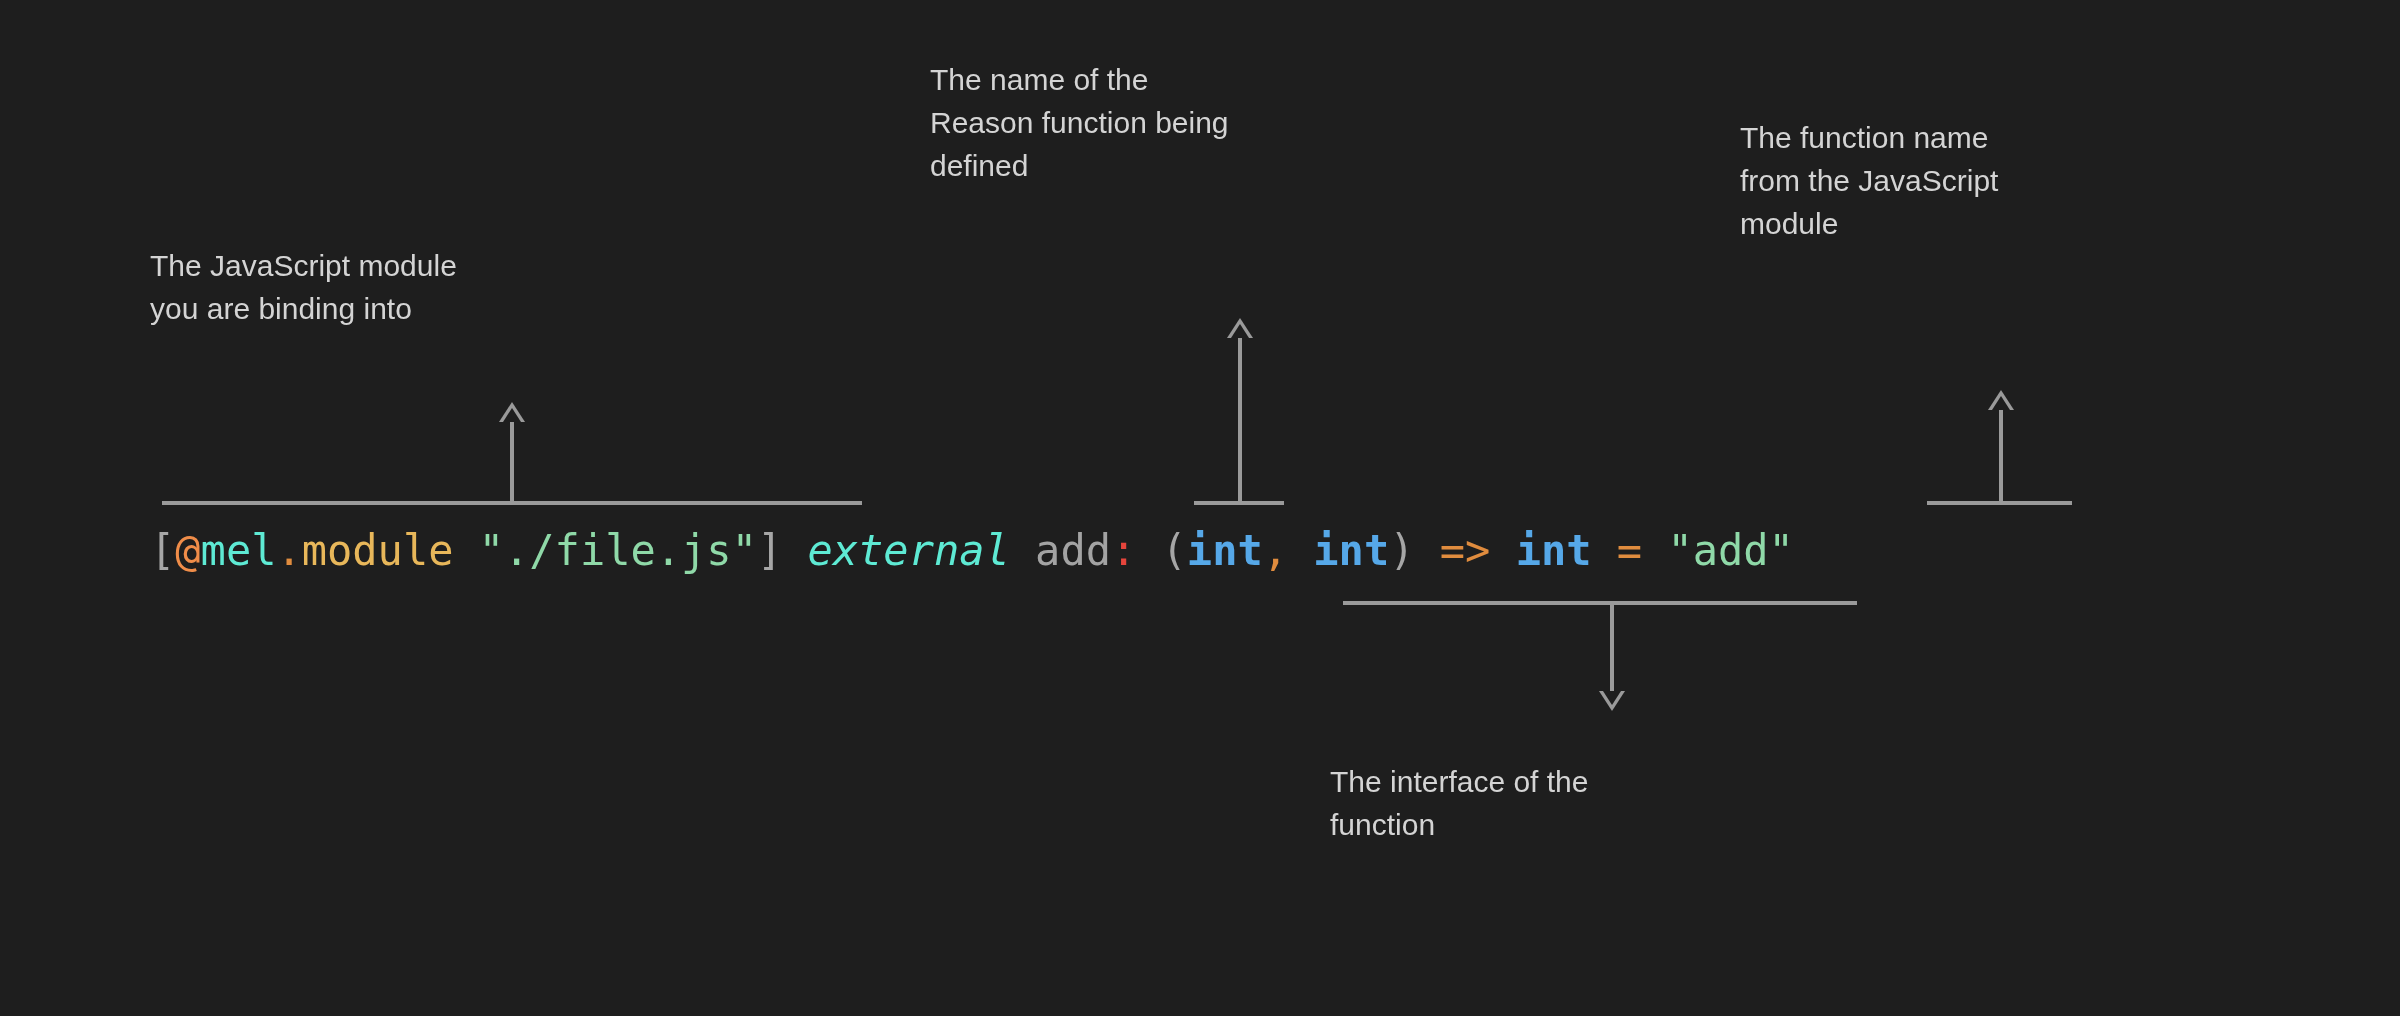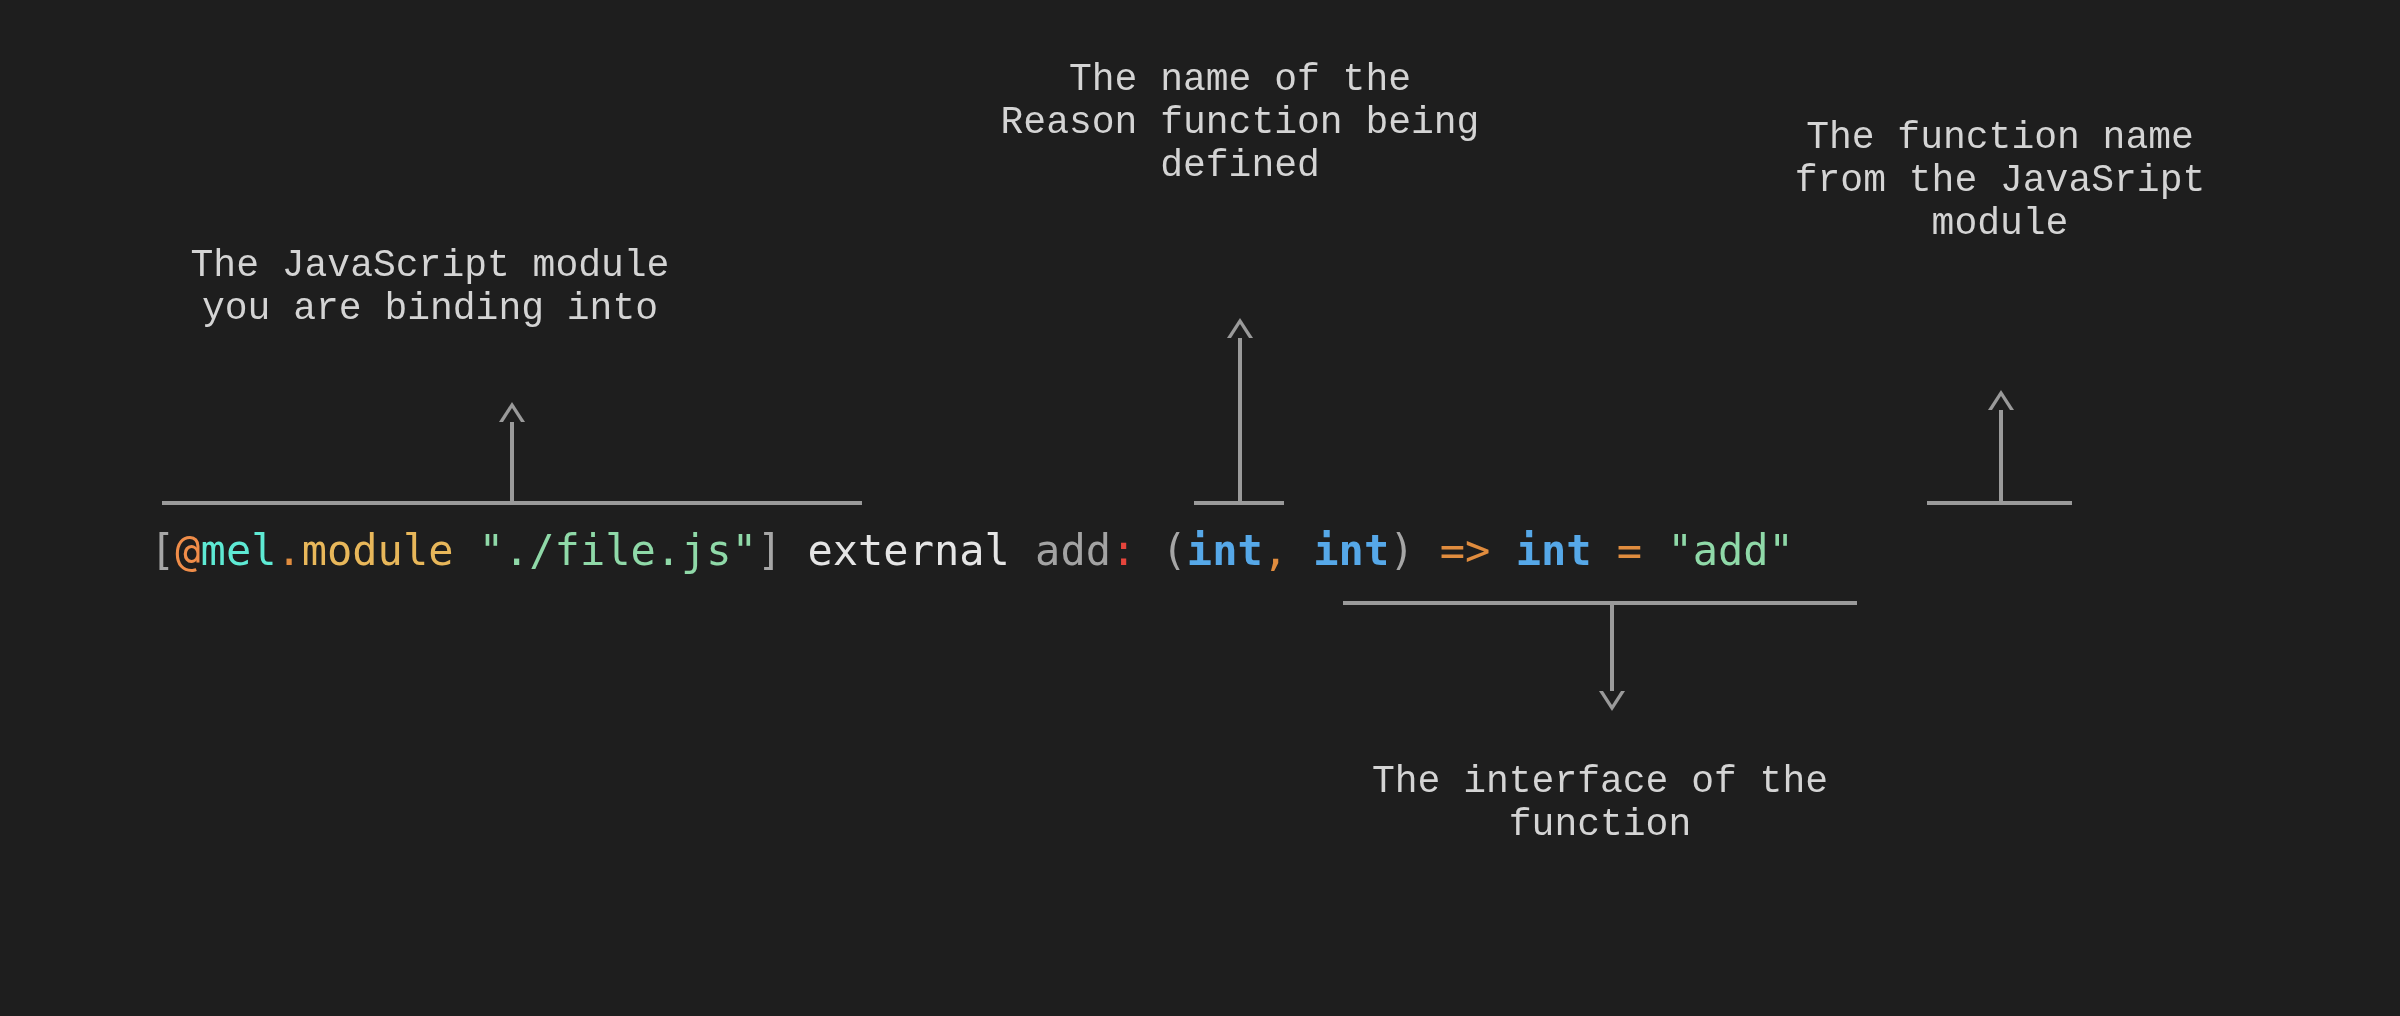--- a/index.html
+++ b/index.html
@@ -33,37 +33,37 @@
   }
   .code-line span { white-space: pre; }
 
   
   .tok-punct    { color: #a6a6a6; }
   .tok-at       { color: #f08d49; }
   .tok-ns       { color: #5eead4; }
   .tok-dot      { color: #e08c3e; }
   .tok-attr     { color: #e8b75a; }
   .tok-string   { color: #8fd9a8; }
-  .tok-keyword  { color: #e5e5e5; }
+  .tok-keyword  { color: #5eead4; font-style: italic; }
   .tok-fnname   { color: #a3a3a3; }
   .tok-colon    { color: #e6453c; }
   .tok-type     { color: #56a8e8; font-weight: bold; }
   .tok-comma    { color: #e08c3e; }
   .tok-arrow    { color: #e08c3e; }
   .tok-eq       { color: #e08c3e; }
   .tok-space    { color: #a6a6a6; }
 
   
   .note {
     position: absolute;
     color: #d4d4d4;
-    font-size: 38px;
+    font-size: 30px;
     line-height: 43px;
-    text-align: center;
-    font-family: Liberation Mono, monospace;
+    text-align: left;
+    font-family: Liberation Sans, sans-serif;
     white-space: pre-line;
   }
 
   .note-module   { left: 150px;  top: 244px; width: 560px; }
   .note-reason   { left: 930px;  top: 58px;  width: 620px; }
   .note-jsname   { left: 1740px; top: 116px; width: 520px; }
   .note-iface    { left: 1330px; top: 760px; width: 540px; }
 
   
   .rule {
@@ -152,21 +152,21 @@
   <div class="arrowhead arrow-down" id="c4-head"></div>
 
   <div class="note note-module">The JavaScript module
 you are binding into</div>
 
   <div class="note note-reason">The name of the
 Reason function being
 defined</div>
 
   <div class="note note-jsname">The function name
-from the JavaSript
+from the JavaScript
 module</div>
 
   <div class="note note-iface">The interface of the
 function</div>
 
   <div class="code-line"><span class="tok-punct">[</span><span class="tok-at">@</span><span class="tok-ns">mel</span><span class="tok-dot">.</span><span class="tok-attr">module</span><span class="tok-space"> </span><span class="tok-string">"./file.js"</span><span class="tok-punct">]</span><span class="tok-space"> </span><span class="tok-keyword">external</span><span class="tok-space"> </span><span class="tok-fnname">add</span><span class="tok-colon">:</span><span class="tok-space"> </span><span class="tok-punct">(</span><span class="tok-type">int</span><span class="tok-comma">,</span><span class="tok-space"> </span><span class="tok-type">int</span><span class="tok-punct">)</span><span class="tok-space"> </span><span class="tok-arrow">=&gt;</span><span class="tok-space"> </span><span class="tok-type">int</span><span class="tok-space"> </span><span class="tok-eq">=</span><span class="tok-space"> </span><span class="tok-string">"add"</span></div>
 
 </div>
 
 </body></html>

